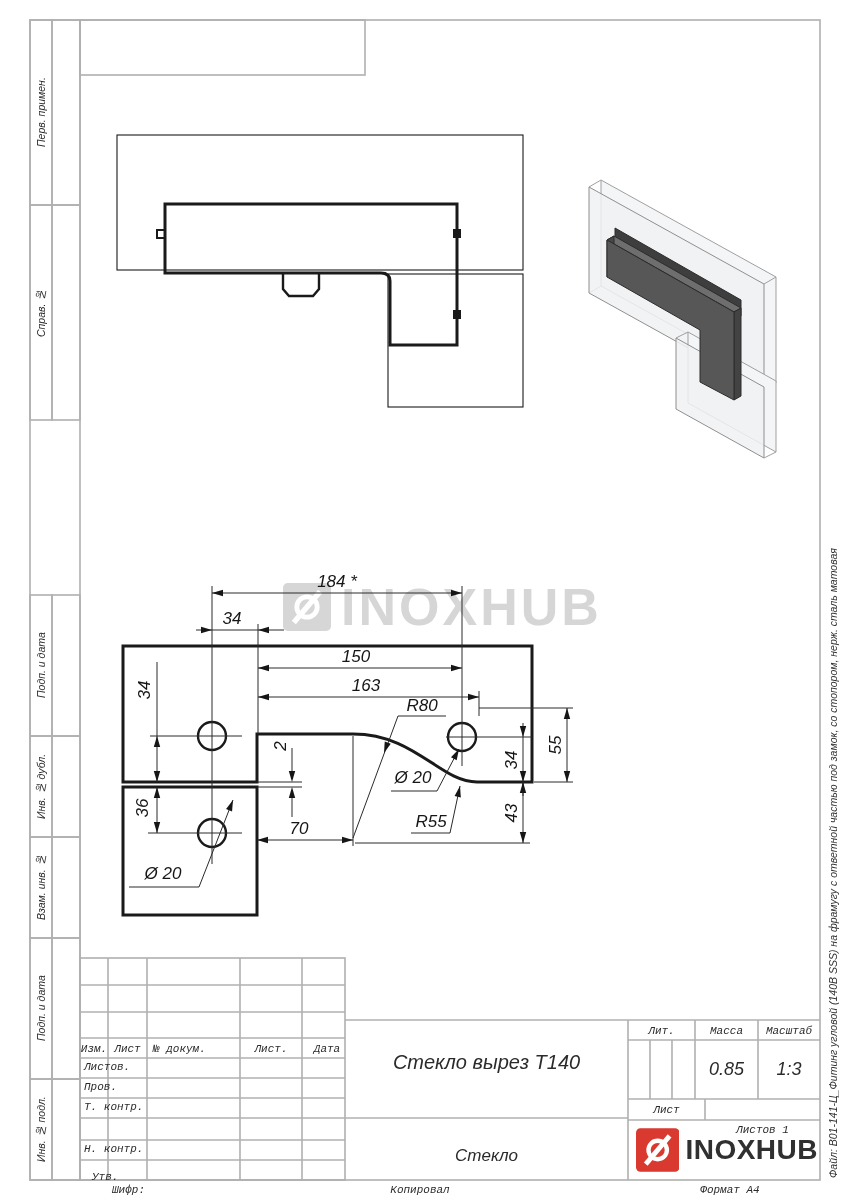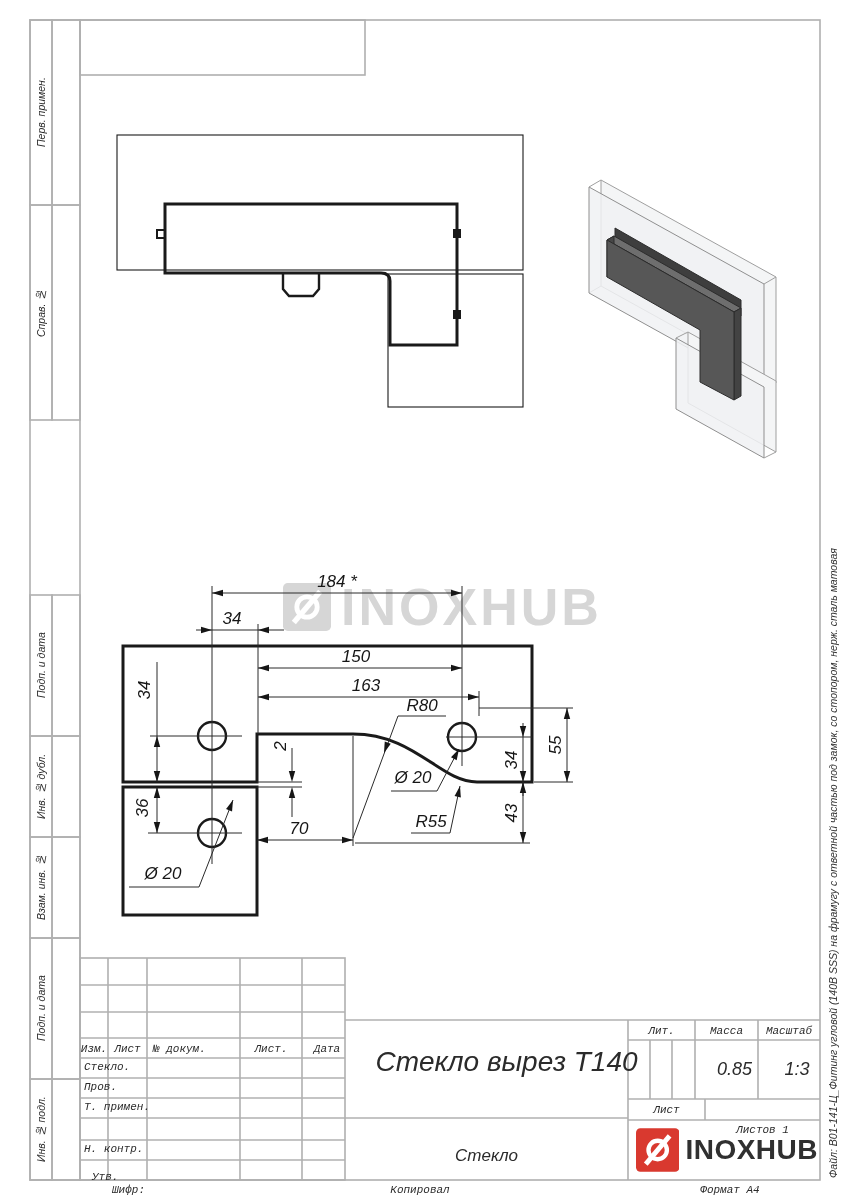--- a/index.html
+++ b/index.html
@@ -7,22 +7,22 @@
        font-family:"Liberation Sans",sans-serif;overflow:hidden;}
   .abs{position:absolute;}
   .it{font-style:italic;color:#2b2b2b;}
   .cell-label{font-size:11px;white-space:nowrap;font-family:Liberation Mono, monospace;}
   .vlabel{left:30px;width:22px;display:flex;align-items:center;justify-content:center;
           writing-mode:vertical-rl;transform:rotate(180deg);
           font-style:italic;font-size:10.5px;color:#2b2b2b;white-space:nowrap;}
   .ctr{display:flex;align-items:center;justify-content:center;text-align:center;}
   .file-vtext{transform-origin:0 0;transform:rotate(-90deg);white-space:nowrap;
               font-style:italic;font-size:10.5px;color:#333;}
-  .doc-title{font-size:28px;margin-left:20px;}
-  .big-val{font-size:18px;padding-left:8px;}
+  .doc-title{font-size:20px;}
+  .big-val{font-size:18px;}
   .brand-text{font-weight:bold;font-size:28px;color:#303030;letter-spacing:0.5px;
               font-style:normal;}
   .watermark{display:flex;align-items:center;gap:10px;}
   .wm-text{font-weight:bold;font-size:52px;letter-spacing:3px;color:#d6d6d6;}
   svg text{font-family:"Liberation Sans",sans-serif;font-style:italic;fill:#161616;}
 </style>
 </head>
 <body>
 
 <div class="abs watermark" style="left:283px;top:577px;">
@@ -219,23 +219,23 @@
 <div class="abs vlabel" style="top:837px;height:101px;">Взам. инв. №</div>
 <div class="abs vlabel" style="top:938px;height:141px;">Подп. и дата</div>
 <div class="abs vlabel" style="top:1079px;height:101px;">Инв. № подл.</div>
 
 <div class="abs it cell-label ctr" style="left:80px;top:1040px;width:28px;height:18px;">Изм.</div>
 <div class="abs it cell-label ctr" style="left:108px;top:1040px;width:39px;height:18px;">Лист</div>
 <div class="abs it cell-label" style="left:153px;top:1043px;">№ докум.</div>
 <div class="abs it cell-label ctr" style="left:240px;top:1040px;width:62px;height:18px;">Лист.</div>
 <div class="abs it cell-label ctr" style="left:302px;top:1040px;width:50px;height:18px;">Дата</div>
 
-<div class="abs it cell-label" style="left:84px;top:1061px;">Стекло.</div>
+<div class="abs it cell-label" style="left:84px;top:1061px;">Листов.</div>
 <div class="abs it cell-label" style="left:84px;top:1081px;">Пров.</div>
-<div class="abs it cell-label" style="left:84px;top:1101px;">Т. примен.</div>
+<div class="abs it cell-label" style="left:84px;top:1101px;">Т. контр.</div>
 <div class="abs it cell-label" style="left:84px;top:1143px;">Н. контр.</div>
 <div class="abs it cell-label" style="left:92px;top:1163px;margin-top:8px;">Утв.</div>
 
 <div class="abs it doc-title ctr" style="left:345px;top:1020px;width:283px;height:84px;">Стекло вырез Т140</div>
 <div class="abs it ctr" style="left:345px;top:1118px;width:283px;height:75px;font-size:17px;">Стекло</div>
 
 <div class="abs it cell-label ctr" style="left:628px;top:1022px;width:67px;height:18px;">Лит.</div>
 <div class="abs it cell-label ctr" style="left:695px;top:1022px;width:63px;height:18px;border-radius:6px;">Масса</div>
 <div class="abs it cell-label ctr" style="left:758px;top:1022px;width:62px;height:18px;">Масштаб</div>
 <div class="abs it big-val ctr" style="left:695px;top:1040px;width:63px;height:59px;">0.85</div>

